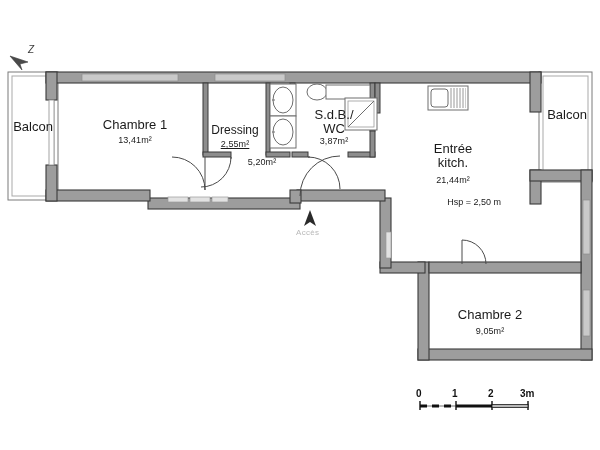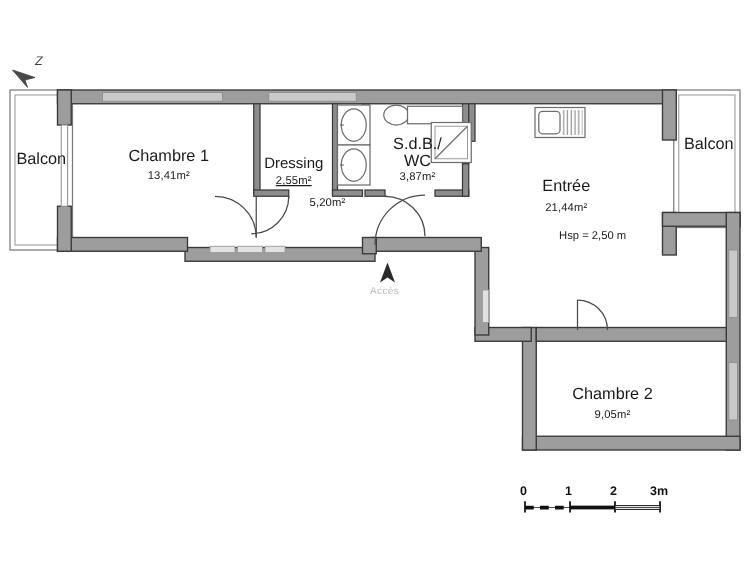--- a/index.html
+++ b/index.html
@@ -203,20 +203,21 @@
   </div>
 
   <div class="lbl" style="left:292px;top:108px;width:84px;text-align:center;">
     <div class="name">S.d.B./</div>
     <div class="name">WC</div>
     <div class="area" style="margin-top:1px;">3,87m²</div>
   </div>
 
   <div class="lbl" style="left:405px;top:142px;width:96px;">
     <div class="name">Entrée</div>
+    <div class="name">kitch.</div>
     <div class="area" style="margin-top:6px;">21,44m²</div>
     <div class="hsp" style="margin-top:12px;">Hsp = 2,50 m</div>
   </div>
 
   <div class="lbl" style="left:536px;top:108px;width:62px;">
     <div class="name">Balcon</div>
   </div>
 
   <div class="lbl" style="left:420px;top:308px;width:140px;">
     <div class="name">Chambre 2</div>

